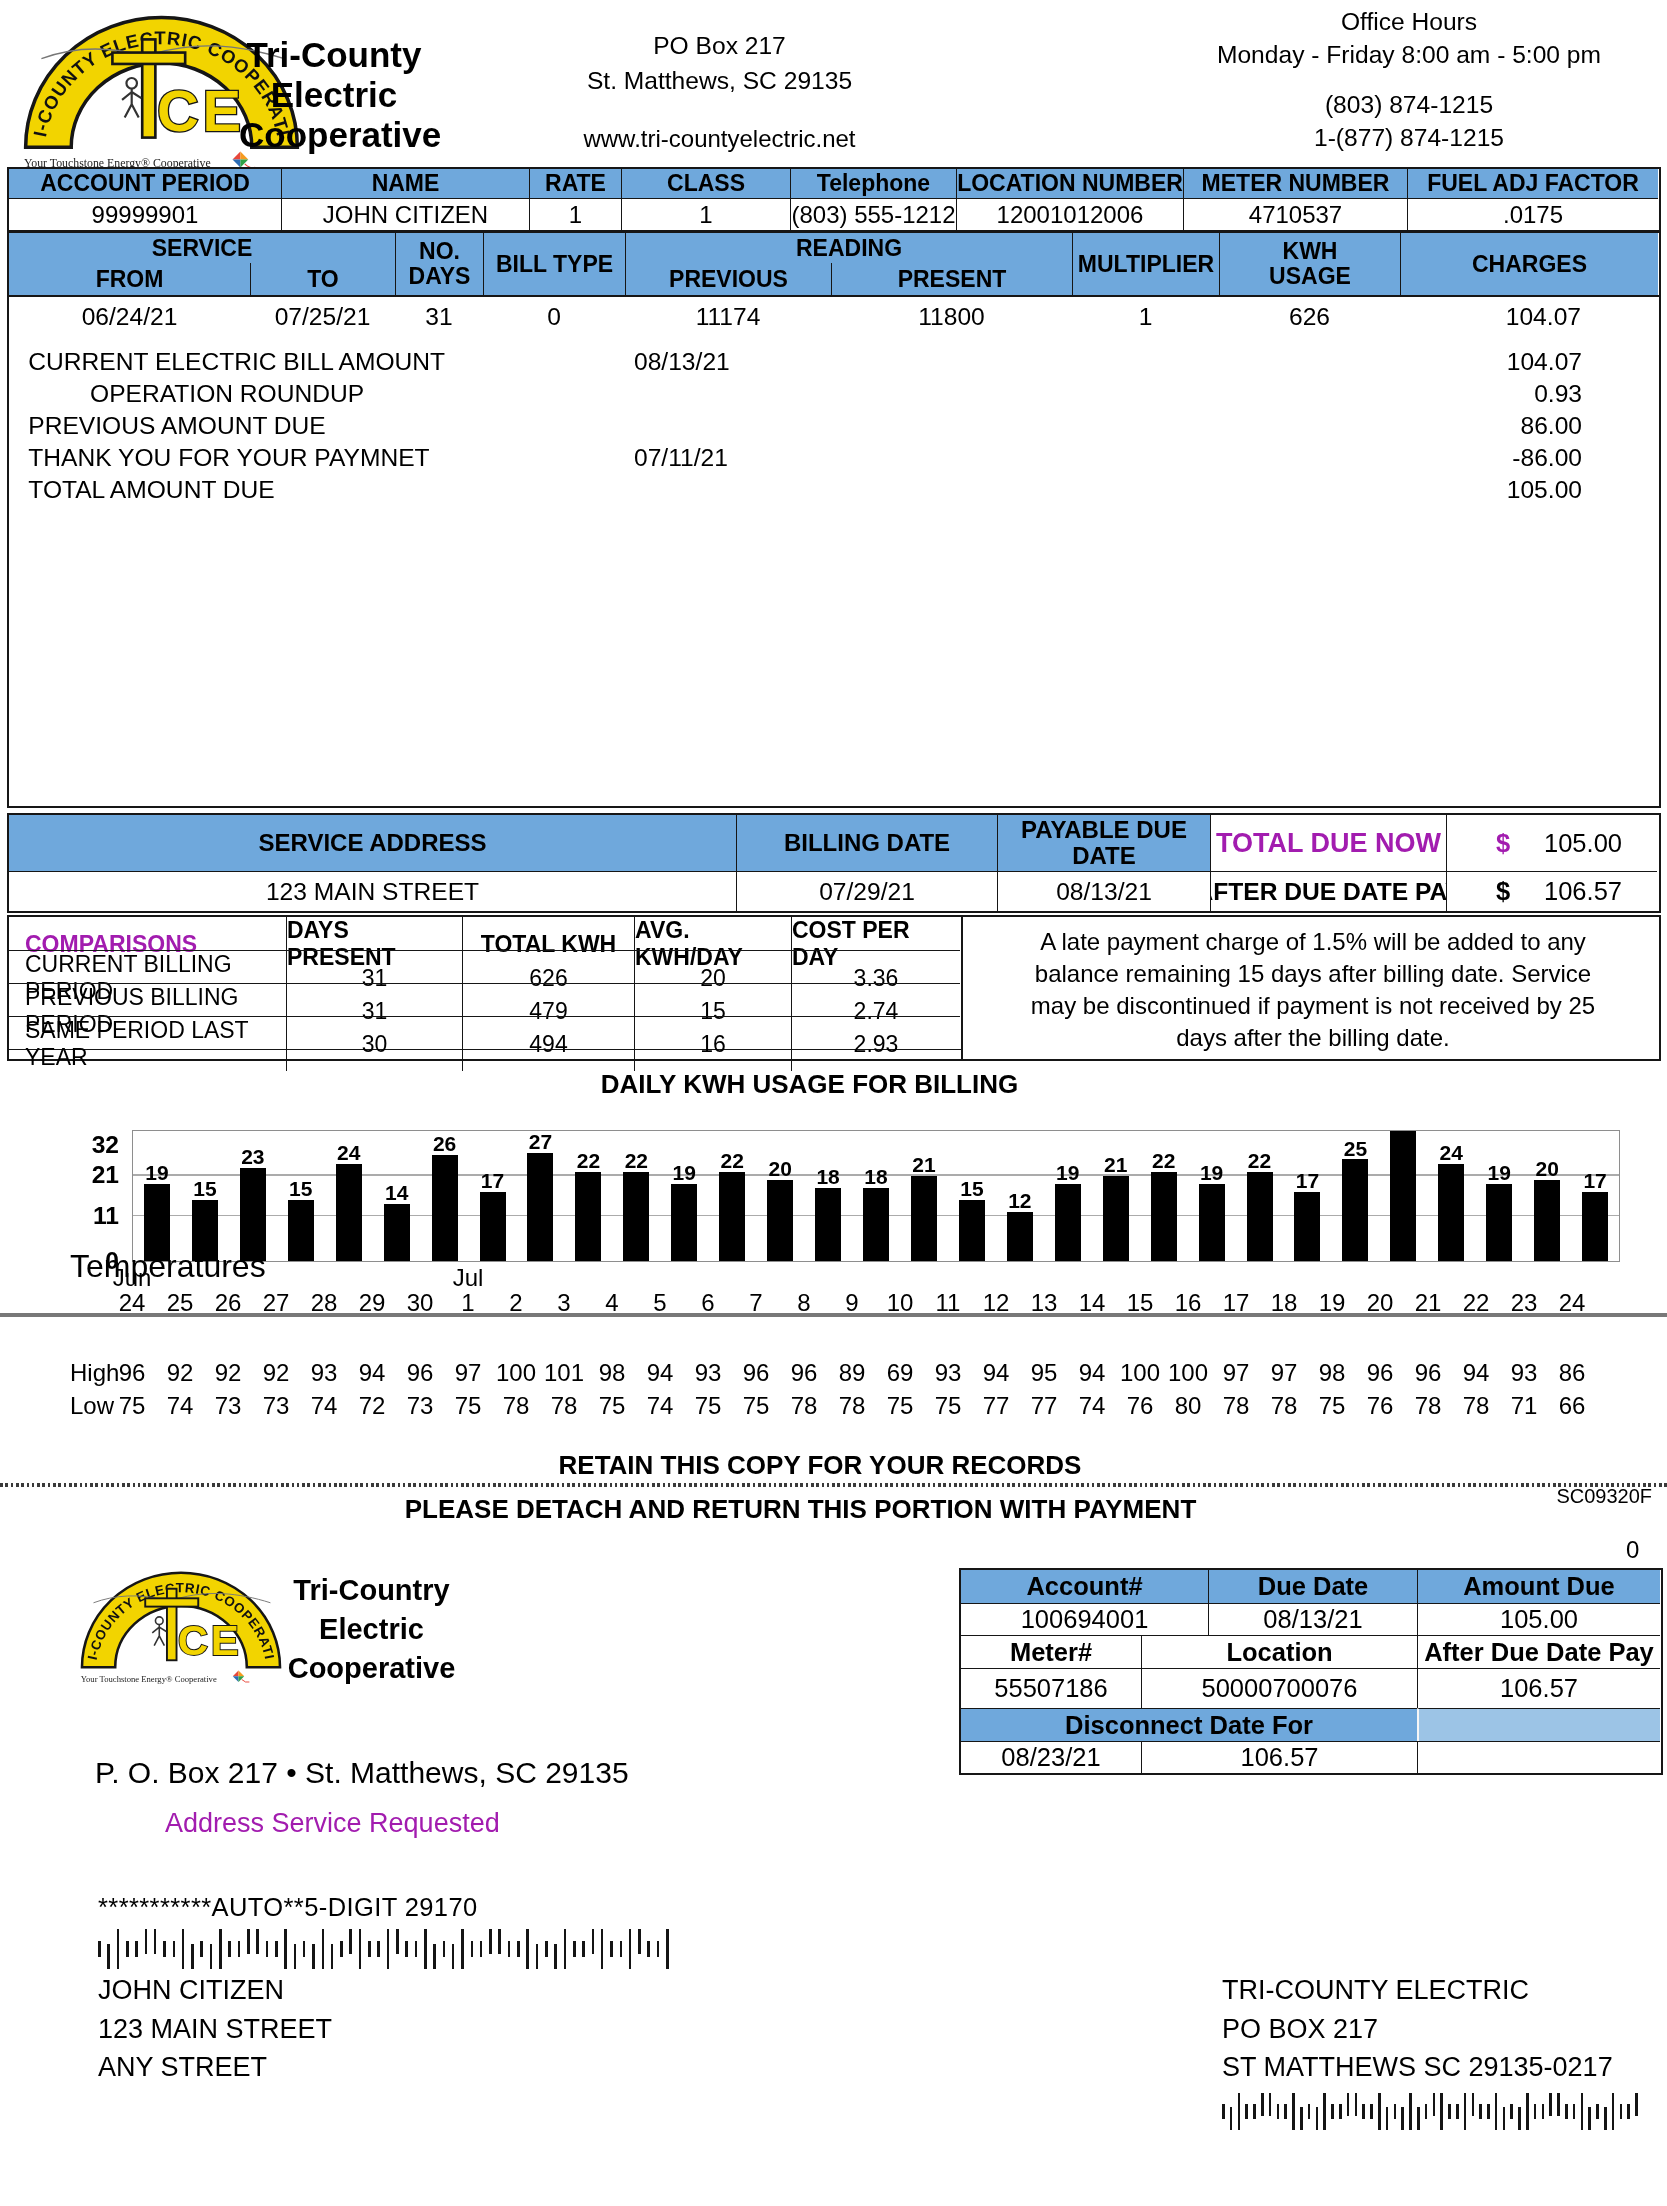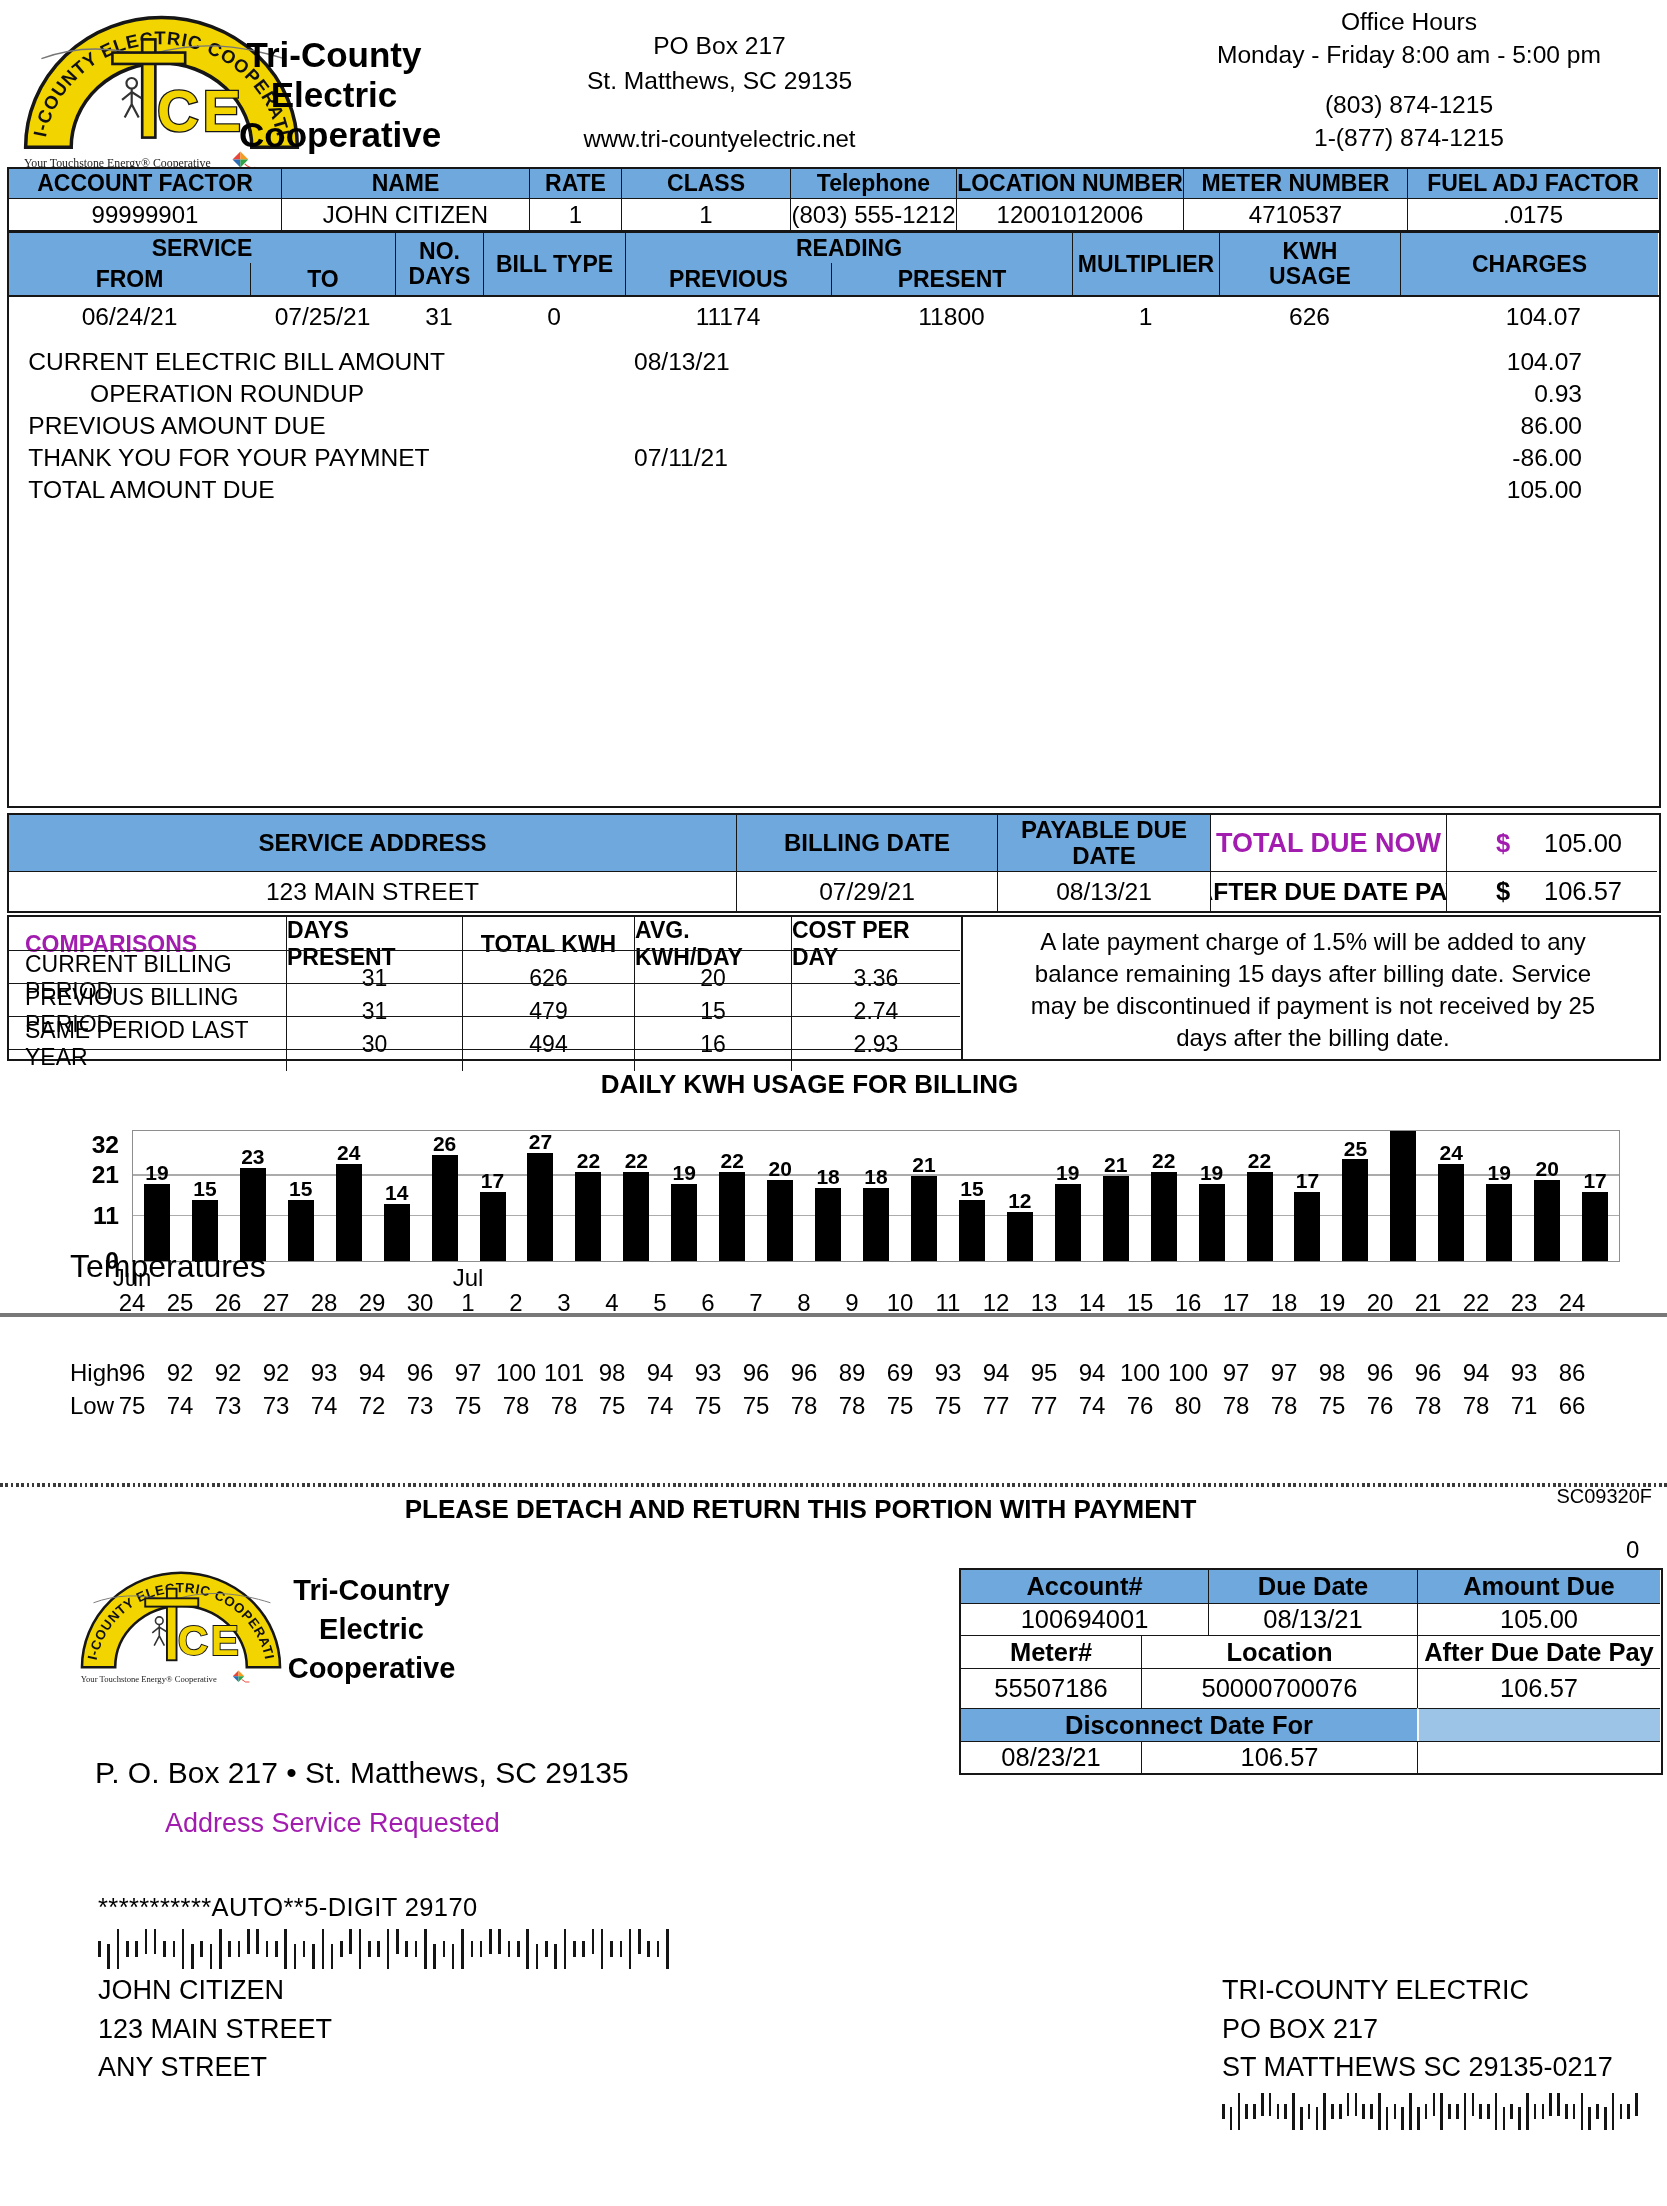--- a/index.html
+++ b/index.html
@@ -164,21 +164,21 @@
     <div>Office Hours</div>
     <div>Monday - Friday 8:00 am - 5:00 pm</div>
   </div>
   <div class="abs hdr-right" style="left:1150px;top:88px;width:518px">
     <div>(803) 874-1215</div>
     <div>1-(877) 874-1215</div>
   </div>
 
   <div class="abs tbl" style="left:7px;top:167px;width:1654px">
     <div class="acct-row" style="height:29px">
-      <div class="cell first bluebg hdr">ACCOUNT FACTOR</div>
+      <div class="cell first bluebg hdr">ACCOUNT PERIOD</div>
       <div class="cell bluebg hdr">NAME</div>
       <div class="cell bluebg hdr">RATE</div>
       <div class="cell bluebg hdr">CLASS</div>
       <div class="cell bluebg hdr">Telephone</div>
       <div class="cell bluebg hdr">LOCATION NUMBER</div>
       <div class="cell bluebg hdr">METER NUMBER</div>
       <div class="cell bluebg hdr">FUEL ADJ FACTOR</div>
     </div>
     <div class="acct-row" style="height:32px">
       <div class="cell first rline val">99999901</div>
@@ -586,20 +586,21 @@
       <div class="temp-cell">78</div>
       <div class="temp-cell">78</div>
       <div class="temp-cell">75</div>
       <div class="temp-cell">76</div>
       <div class="temp-cell">78</div>
       <div class="temp-cell">78</div>
       <div class="temp-cell">71</div>
       <div class="temp-cell">66</div>
     </div>
 
+  <div class="abs ctr b" style="left:0;top:1450px;width:1640px;font-size:26px">RETAIN THIS COPY FOR YOUR RECORDS</div>
   <div class="dotline"></div>
   <div class="abs ctr b" style="left:0;top:1494px;width:1601px;font-size:26px">PLEASE DETACH AND RETURN THIS PORTION WITH PAYMENT</div>
   <div class="abs" style="top:1485px;right:16px;font-size:20px">SC09320F</div>
   <div class="abs" style="left:1626px;top:1536px;font-size:24px">0</div>
 
   <svg class="abs" style="left:75px;top:1563px" width="212" height="123" viewBox="0 0 242 140">
     <use href="#tce-logo" width="242" height="140"></use>
   </svg>
 
   <div class="abs ctr b" style="left:281px;top:1571px;width:181px;font-size:29px;line-height:39px">

